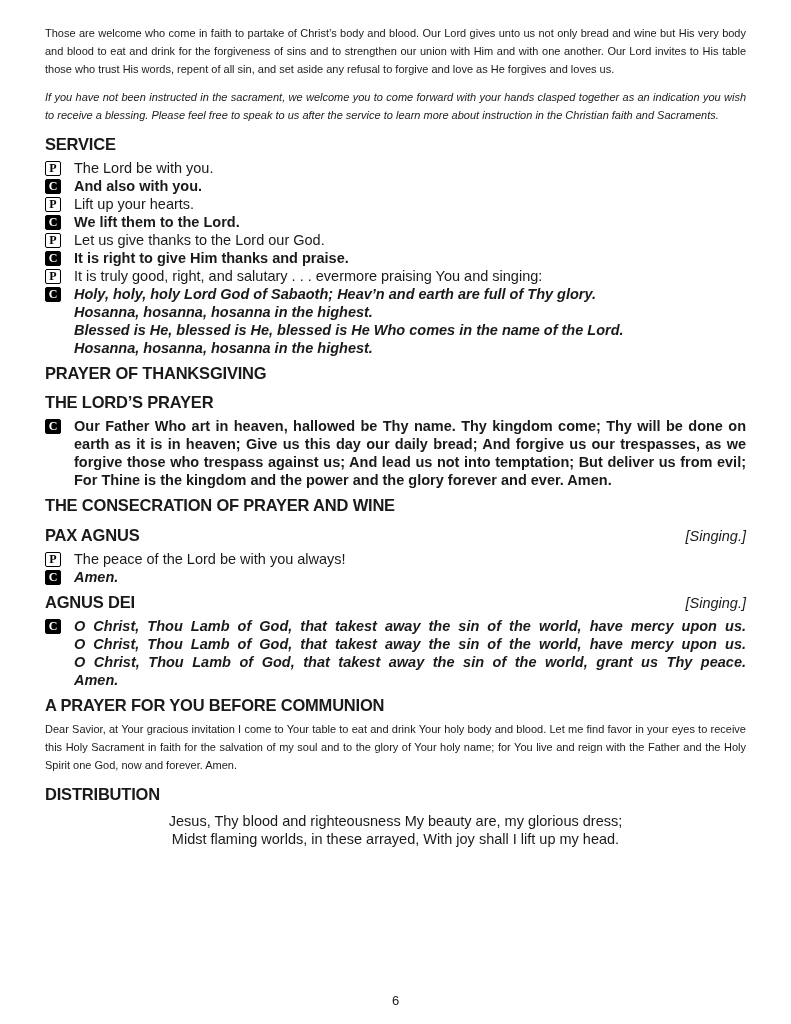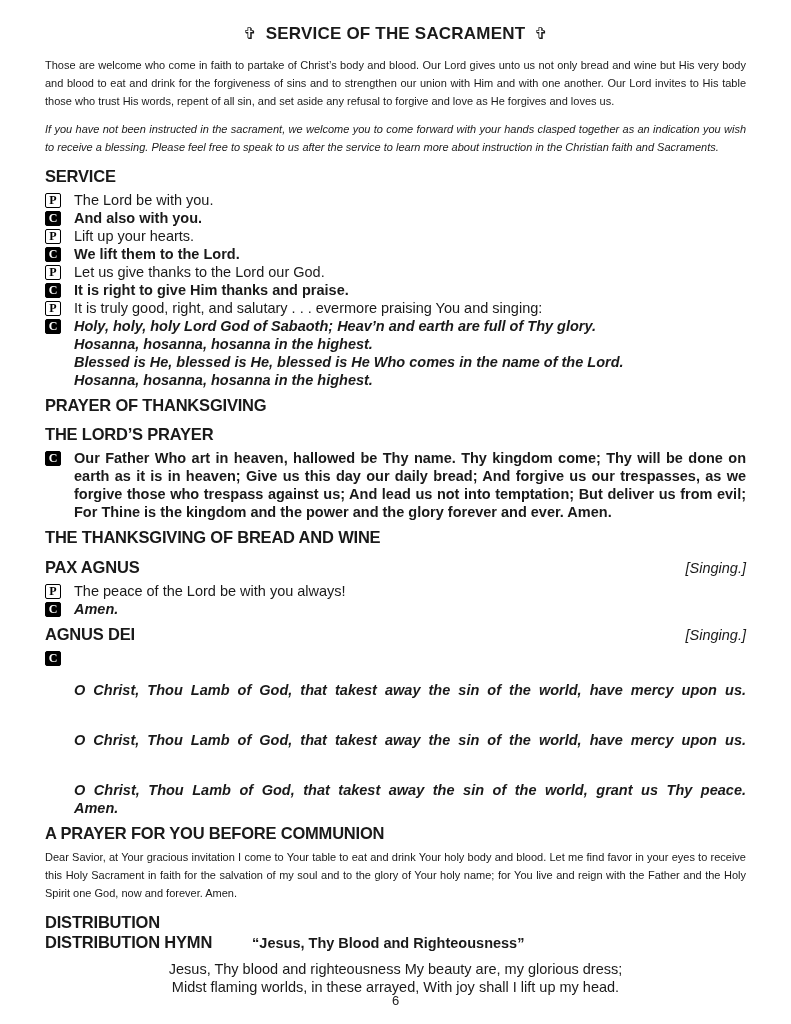--- a/index.html
+++ b/index.html
@@ -67,44 +67,39 @@
     font-weight: bold;
     font-size: 12px;
     border-radius: 2px;
   }
   .mark-p { background: #fff; color: #000; border: 1.5px solid #000; }
   .mark-c { background: #000; color: #fff; border: 1.5px solid #000; }
   .vtext { flex: 1; }
   .bold { font-weight: bold; }
   .bolditalic { font-weight: bold; font-style: italic; }
   .block-justify { text-align: justify; }
-  .stretch { text-align: justify; text-align-last: justify; margin-top: 32px; }
+  .stretch { text-align: justify; text-align-last: justify; }
   .hymn-row { display: flex; align-items: baseline; gap: 40px; margin: 0 0 6px 0; }
   .hymn-title { font-size: 14.5px; font-weight: bold; }
   .verse { text-align: center; font-size: 14.5px; line-height: 18px; margin-top: 8px; }
   .page-number {
     position: absolute;
     left: 0; right: 0; bottom: 16px;
     text-align: center;
     font-size: 13px;
     color: #222;
   }
   .mb0 { margin-bottom: 0; }
   .mt4 { margin-top: 4px; }
 </style>
 </head>
 <body>
 
 <div class="page">
 
-  <div class="title">
-    <span class="cross">✞</span>
-    <span>SERVICE OF THE SACRAMENT</span>
-    <span class="cross">✞</span>
-  </div>
 
   <p class="para">Those are welcome who come in faith to partake of Christ’s body and blood. Our Lord gives unto us not only bread and wine but His very body and blood to eat and drink for the forgiveness of sins and to strengthen our union with Him and with one another. Our Lord invites to His table those who trust His words, repent of all sin, and set aside any refusal to forgive and love as He forgives and loves us.</p>
 
   <p class="para italic">If you have not been instructed in the sacrament, we welcome you to come forward with your hands clasped together as an indication you wish to receive a blessing. Please feel free to speak to us after the service to learn more about instruction in the Christian faith and Sacraments.</p>
 
   <div class="heading">SERVICE</div>
 
   <div class="versicles">
     <div class="versicle">
       <span class="mark mark-p">P</span>
@@ -149,21 +144,21 @@
 
   <div class="heading" style="margin-top:9px">THE LORD’S PRAYER</div>
 
   <div class="versicles mt4">
     <div class="versicle">
       <span class="mark mark-c">C</span>
       <span class="vtext bold block-justify">Our Father Who art in heaven, hallowed be Thy name. Thy kingdom come; Thy will be done on earth as it is in heaven; Give us this day our daily bread; And forgive us our trespasses, as we forgive those who trespass against us; And lead us not into temptation; But deliver us from evil; For Thine is the kingdom and the power and the glory forever and ever. Amen.</span>
     </div>
   </div>
 
-  <div class="heading">THE THANKSGIVING OF BREAD AND WINE</div>
+  <div class="heading">THE CONSECRATION OF PRAYER AND WINE</div>
 
   <div class="heading-row" style="margin-top:10px">
     <div class="heading">PAX AGNUS</div>
     <span class="rubric">[Singing.]</span>
   </div>
 
   <div class="versicles">
     <div class="versicle">
       <span class="mark mark-p">P</span>
       <span class="vtext">The peace of the Lord be with you always!</span>
@@ -190,24 +185,20 @@
       </span>
     </div>
   </div>
 
   <div class="heading">A PRAYER FOR YOU BEFORE COMMUNION</div>
 
   <p class="para">Dear Savior, at Your gracious invitation I come to Your table to eat and drink Your holy body and blood. Let me find favor in your eyes to receive this Holy Sacrament in faith for the salvation of my soul and to the glory of Your holy name; for You live and reign with the Father and the Holy Spirit one God, now and forever. Amen.</p>
 
   <div class="heading mb0" style="margin-bottom:0">DISTRIBUTION</div>
 
-  <div class="hymn-row">
-    <div class="heading" style="margin:0">DISTRIBUTION HYMN</div>
-    <span class="hymn-title">“Jesus, Thy Blood and Righteousness”</span>
-  </div>
 
   <div class="verse">
     <div>Jesus, Thy blood and righteousness My beauty are, my glorious dress;</div>
     <div>Midst flaming worlds, in these arrayed, With joy shall I lift up my head.</div>
   </div>
 
   <div class="page-number">6</div>
 
 </div>
 

